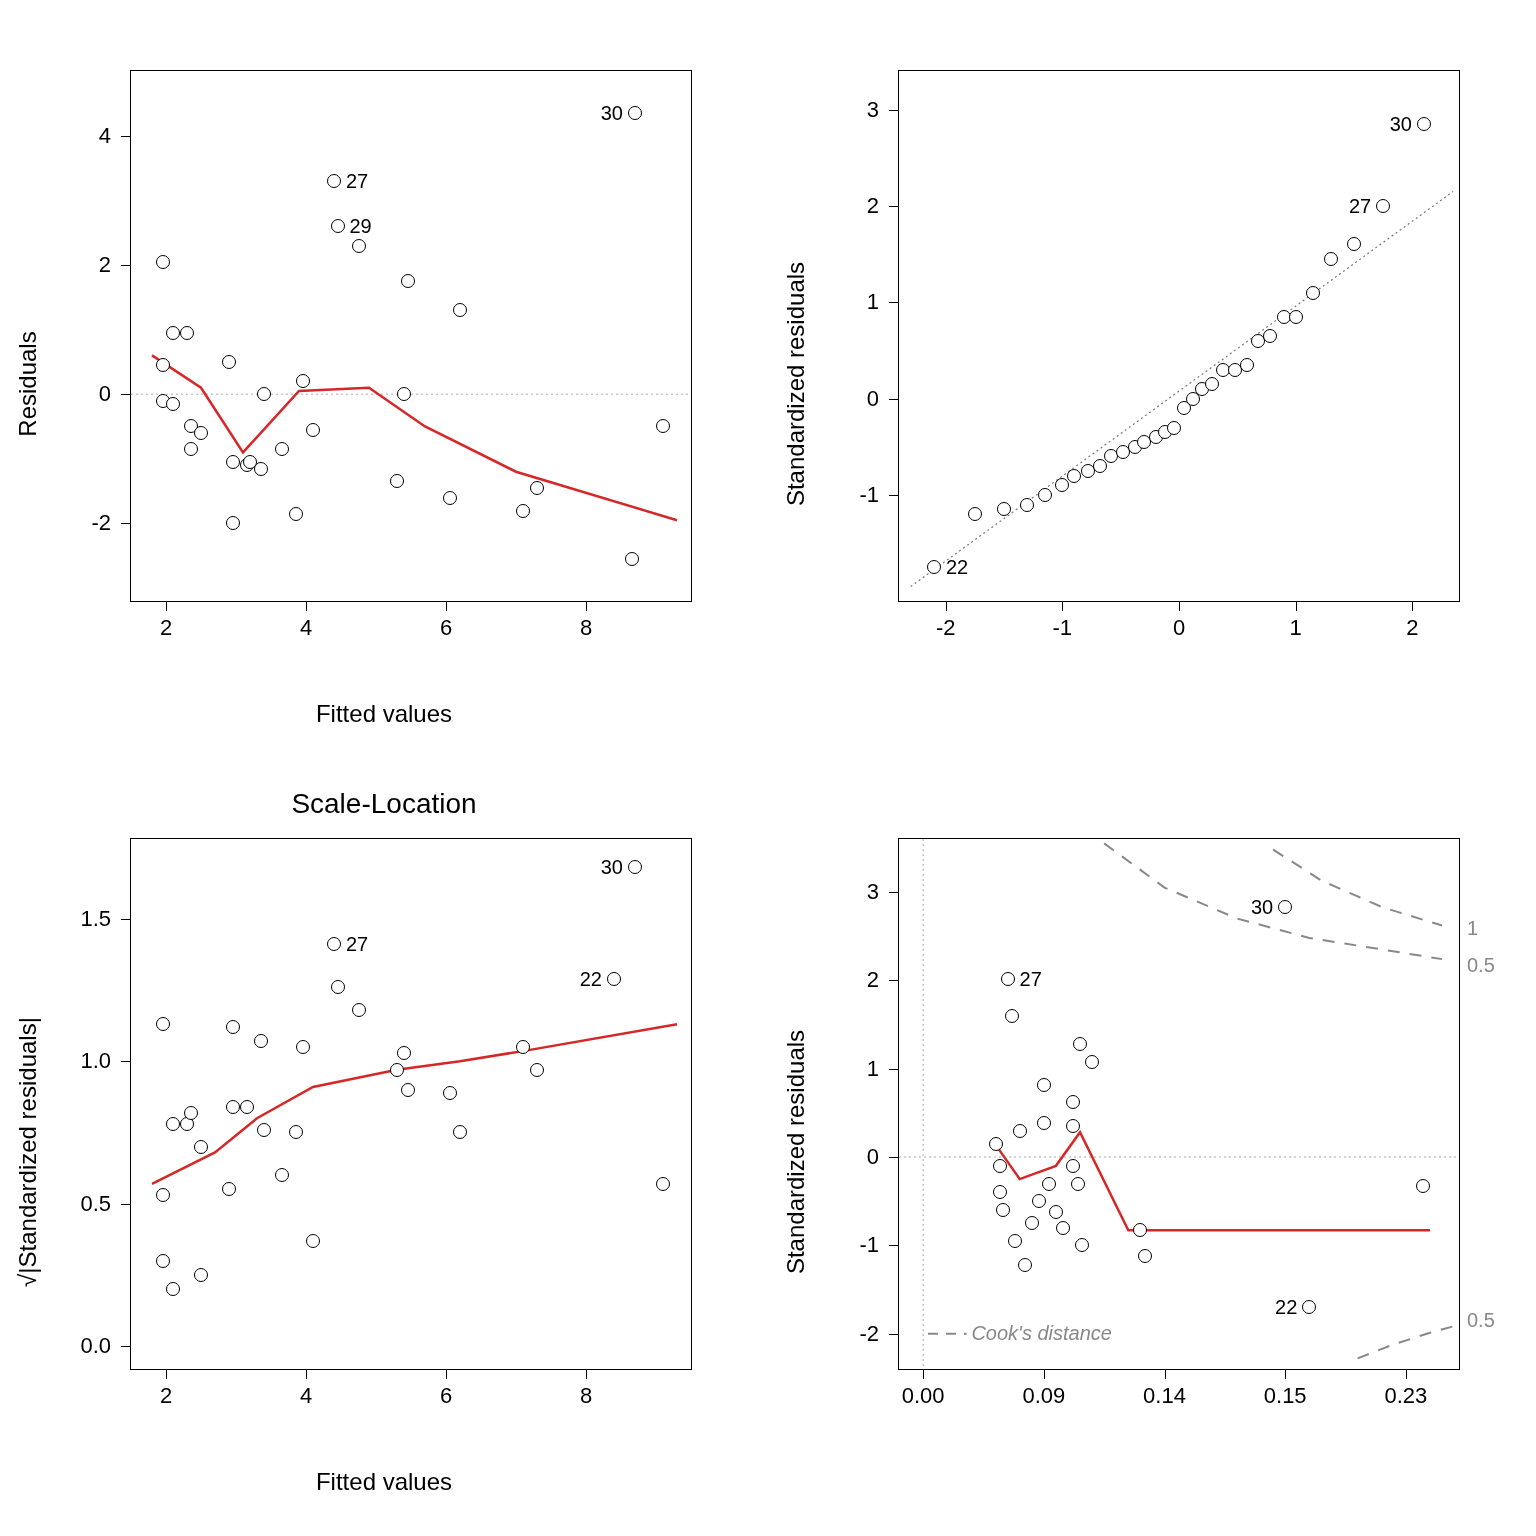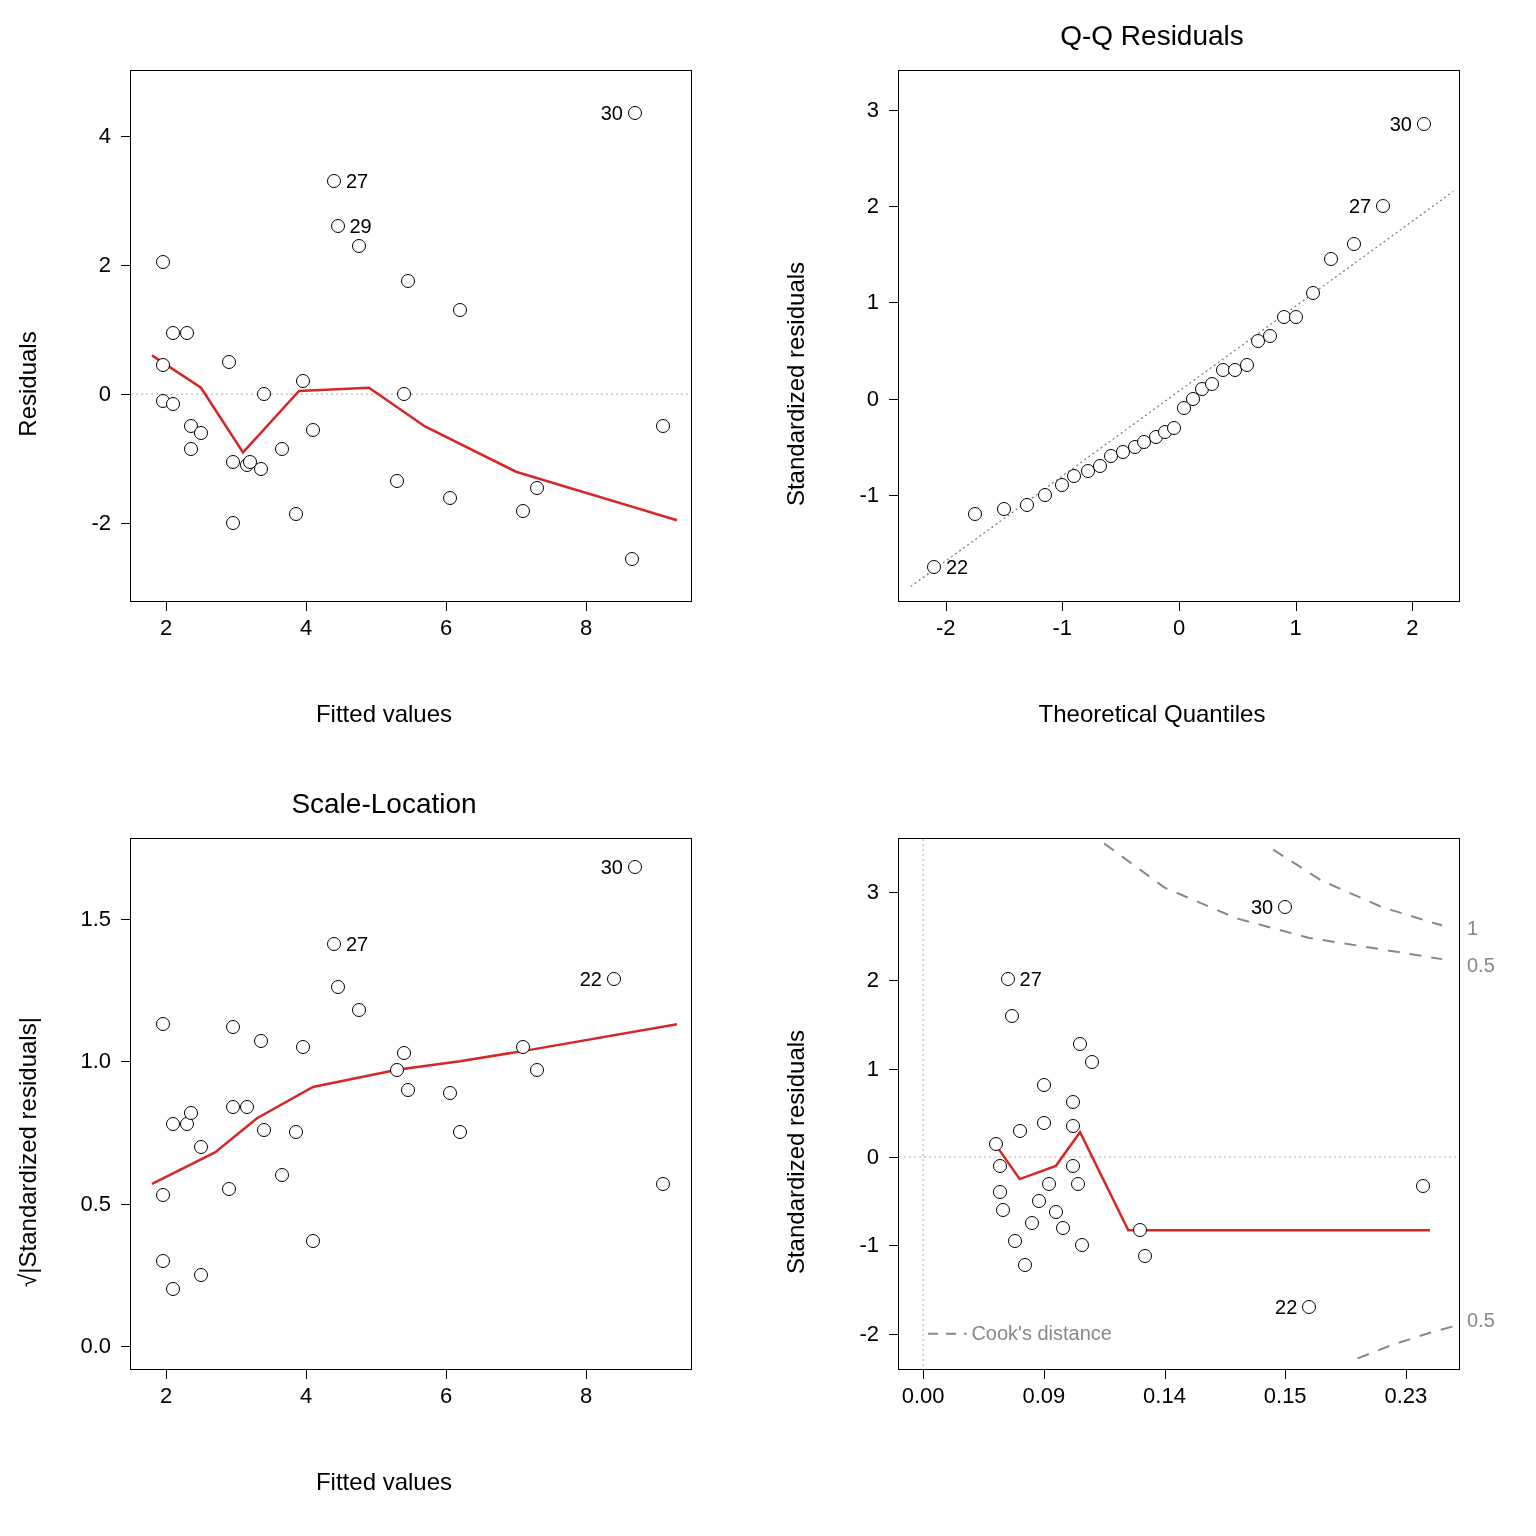--- a/index.html
+++ b/index.html
@@ -175,21 +175,20 @@
         <div class="point" style="left: 500.5px; top: 487.988px;"></div>
         <div class="point" style="left: 532px; top: 355.488px;"></div>
         <div class="pt-label" style="left: 492px; transform: translate(-100%, -50%); top: 42.0122px;">30</div>
         <div class="pt-label" style="left: 215px; top: 109.878px;">27</div>
         <div class="pt-label" style="left: 218.5px; top: 155.122px;">29</div>
       </div>
     <div class="xlabel">Fitted values</div>
   </div>
 
   <div class="panel" id="panel-1">
-    <div class="plot-title">Q-Q Residuals</div>
     <div class="ylabel">Standardized residuals</div>
     <div class="plot-area" id="plot-1">
       <svg class="overlay" id="svg-1" viewBox="0 0 560 530">
           <line x1="11.666666666666679" y1="515.5454545454545" x2="554.1666666666667" y2="120.45454545454544" stroke="#777" stroke-width="1.2" stroke-dasharray="2 3"></line>
         </svg>
     <div class="tick-x" style="left: 46.6667px;"></div>
         <div class="tick-x-label" style="left: 46.6667px;">-2</div>
         <div class="tick-x" style="left: 163.333px;"></div>
         <div class="tick-x-label" style="left: 163.333px;">-1</div>
         <div class="tick-x" style="left: 280px;"></div>
@@ -237,21 +236,20 @@
         <div class="point" style="left: 396.667px; top: 245.727px;"></div>
         <div class="point" style="left: 414.167px; top: 221.636px;"></div>
         <div class="point" style="left: 431.667px; top: 187.909px;"></div>
         <div class="point" style="left: 455px; top: 173.455px;"></div>
         <div class="point" style="left: 484.167px; top: 134.909px;"></div>
         <div class="point" style="left: 525px; top: 53px;"></div>
         <div class="pt-label" style="left: 513px; transform: translate(-100%, -50%); top: 53px;">30</div>
         <div class="pt-label" style="left: 472.167px; transform: translate(-100%, -50%); top: 134.909px;">27</div>
         <div class="pt-label" style="left: 47px; top: 496.273px;">22</div>
       </div>
-    <div class="xlabel">Theoretical Quantiles</div>
   </div>
 
   <div class="panel" id="panel-2">
     <div class="plot-title">Scale-Location</div>
     <div class="ylabel">√|Standardized residuals|</div>
     <div class="plot-area" id="plot-2">
       <svg class="overlay" id="svg-2" viewBox="0 0 560 530">
           <path d="M21.000000000000004 344.7849462365592 L84.00000000000001 313.4408602150538 L125.99999999999999 279.247311827957 L181.99999999999997 247.90322580645164 L266 230.80645161290323 L329 222.25806451612902 L399 210.86021505376345 L546 185.2150537634409" fill="none" stroke="#d62728" stroke-width="2.5"></path>
         </svg>
     <div class="tick-x" style="left: 35px;"></div>
@@ -370,16 +368,16 @@
         <div class="point" style="left: 246.207px; top: 416.933px;"></div>
         <div class="point" style="left: 386.207px; top: 68.0167px;"></div>
         <div class="point" style="left: 410.345px; top: 468.167px;"></div>
         <div class="point" style="left: 523.793px; top: 347.15px;"></div>
         <div class="pt-label" style="left: 374.207px; transform: translate(-100%, -50%); top: 68.0167px;">30</div>
         <div class="pt-label" style="left: 120.621px; top: 139.567px;">27</div>
         <div class="pt-label" style="left: 398.345px; transform: translate(-100%, -50%); top: 468.167px;">22</div>
         <div class="corner-label" style="left: 568px; top: 78.1px;">1</div>
         <div class="corner-label" style="left: 568px; top: 115.2px;">0.5</div>
         <div class="corner-label" style="left: 568px; top: 470.3px;">0.5</div>
-        <div class="corner-label" style="left: 72.4138px; top: 482.667px;">Cook's distance</div>
+        <div class="corner-label" style="left: 72.4138px; top: 482.667px; font-style: italic;">Cook's distance</div>
       </div>
   </div>
 </div>
 
 </body></html>

